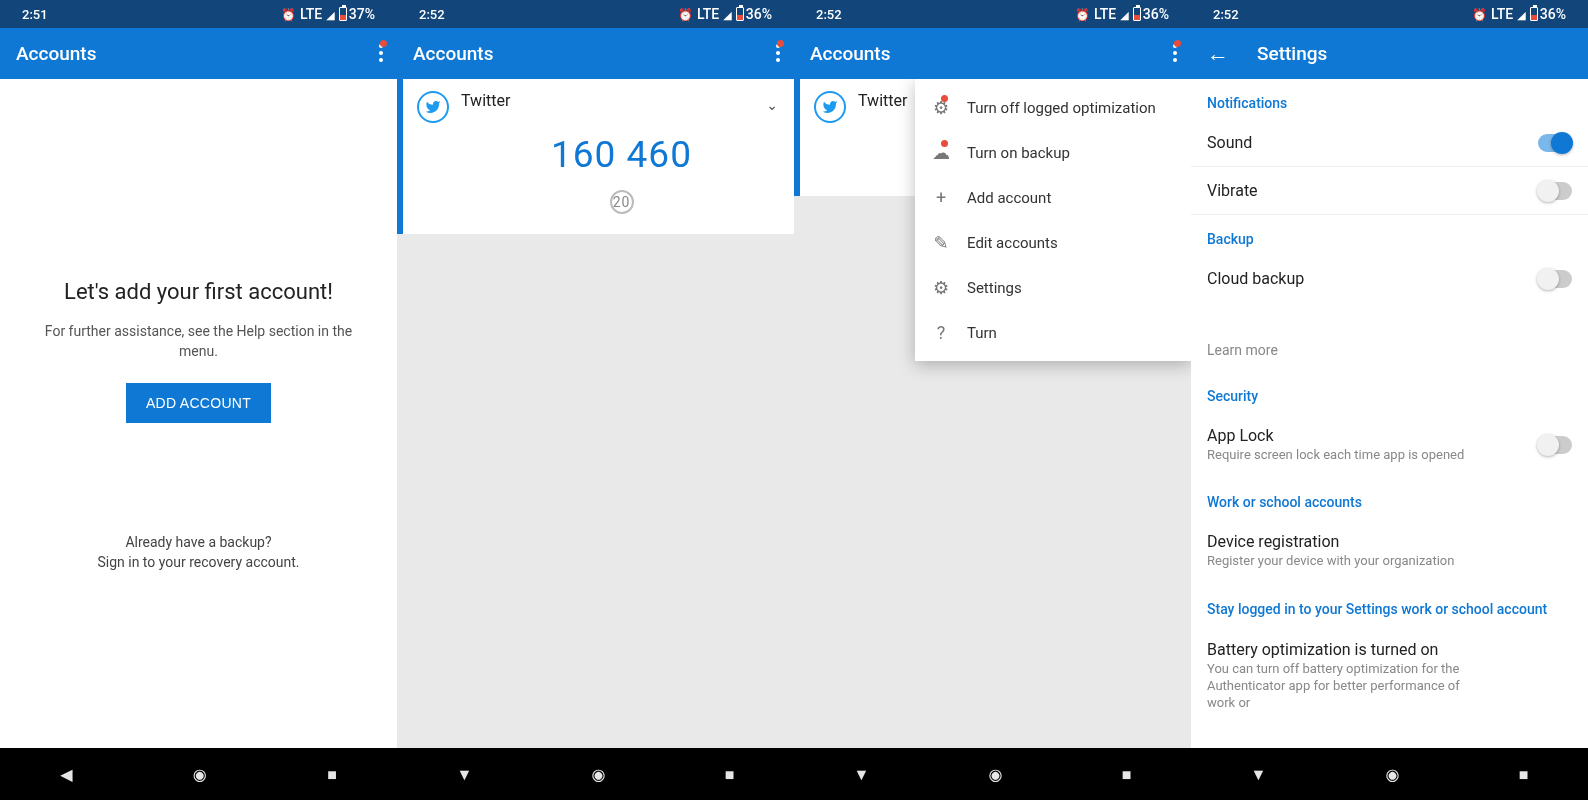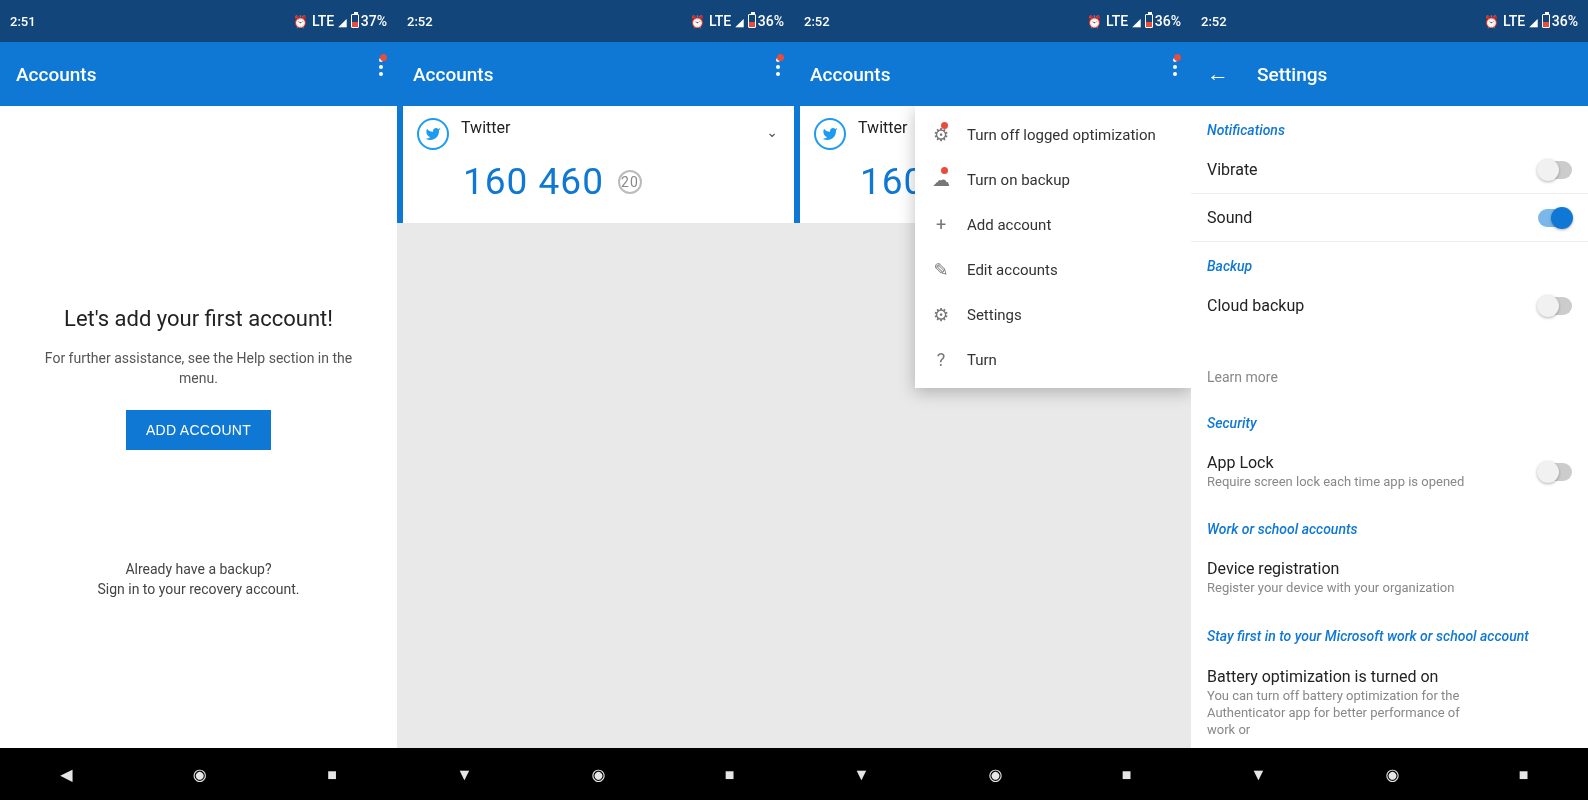--- a/index.html
+++ b/index.html
@@ -15,39 +15,39 @@
     width: 397px;
     height: 800px;
     background: #fff;
     position: relative;
     display: flex;
     flex-direction: column;
   }
   .status-bar {
     background: #12457a;
     color: #fff;
-    height: 42px;
+    height: 28px;
     display: flex;
     align-items: center;
     justify-content: space-between;
-    padding: 0 10px;
+    padding: 0 22px;
     font-size: 13px;
     font-weight: 500;
   }
   .status-right {
     display: flex;
     align-items: center;
     gap: 4px;
     font-size: 14px;
     text-align: right;
   }
   .app-bar {
     background: #0f78d4;
     color: #fff;
-    height: 64px;
+    height: 51px;
     display: flex;
     align-items: center;
     padding: 0 16px;
     font-size: 19px;
     font-weight: 500;
     position: relative;
   }
   .app-bar .back {
     margin-right: 28px;
     font-size: 22px;
@@ -125,20 +125,21 @@
   .code {
     font-size: 37px;
     color: #0f78d4;
     font-weight: 400;
     margin-left: 46px;
     margin-top: 10px;
     display: flex;
     align-items: center;
     gap: 14px;
     letter-spacing: 1px;
+    flex-direction: column;
   }
   .timer {
     width: 24px; height: 24px; border-radius: 50%;
     border: 2px solid #bbb;
     display: flex; align-items: center; justify-content: center;
     font-size: 14px; color: #888;
   }
 
   
   .dropdown {
@@ -170,21 +171,20 @@
     background: #e74c3c;
   }
 
   
   .settings { padding: 0; overflow-y: hidden; }
   .section-header {
     color: #0f78d4;
     font-size: 14px;
     font-weight: 500;
     padding: 16px 16px 8px;
-    font-style: italic;
   }
   .setting-row {
     display: flex;
     align-items: center;
     justify-content: space-between;
     padding: 14px 16px;
     border-bottom: 1px solid #eee;
   }
   .setting-row.noborder { border-bottom: none; }
   .setting-label { font-size: 16px; color: #222; }
@@ -408,26 +408,26 @@
         </span>
     </span>
   </div>
   <div class="app-bar">
     <span class="back">←</span>
     <span>Settings</span>
   </div>
   <div class="content settings">
     <div class="section-header">Notifications</div>
     <div class="setting-row">
+      <span class="setting-label">Sound</span>
+      <div class="toggle on"></div>
+    </div>
+    <div class="setting-row">
       <span class="setting-label">Vibrate</span>
       <div class="toggle"></div>
-    </div>
-    <div class="setting-row">
-      <span class="setting-label">Sound</span>
-      <div class="toggle on"></div>
     </div>
 
     <div class="section-header">Backup</div>
     <div class="setting-row noborder">
       <span class="setting-label">Cloud backup</span>
       <div class="toggle"></div>
     </div>
     <div class="link">Learn more</div>
 
     <div class="section-header">Security</div>
@@ -440,21 +440,21 @@
     </div>
 
     <div class="section-header">Work or school accounts</div>
     <div class="setting-row noborder">
       <div class="setting-left">
         <div class="setting-label">Device registration</div>
         <div class="setting-sub">Register your device with your organization</div>
       </div>
     </div>
 
-    <div class="section-header" style="line-height:1.3">Stay first in to your Microsoft work or school account</div>
+    <div class="section-header" style="line-height:1.3">Stay logged in to your Settings work or school account</div>
     <div class="setting-row noborder">
       <div class="setting-left">
         <div class="setting-label">Battery optimization is turned on</div>
         <div class="setting-sub">You can turn off battery optimization for the Authenticator app for better performance of work or</div>
       </div>
     </div>
   </div>
   <div class="nav-bar">
     <span class="navbtn">▼</span>
     <span class="navbtn">◉</span>

